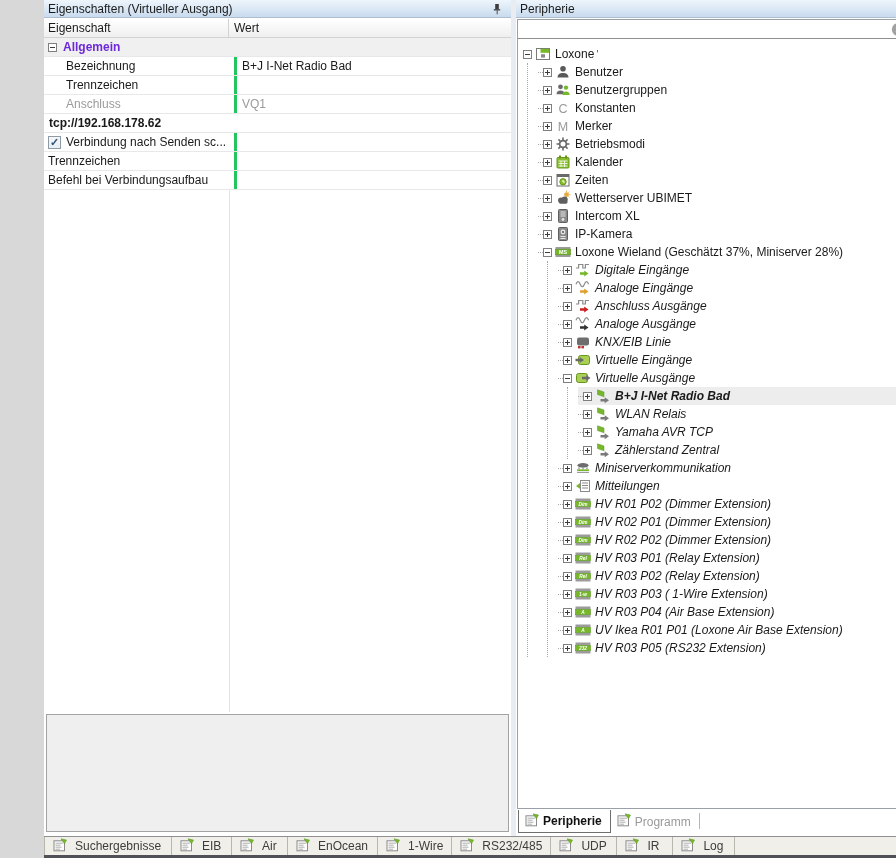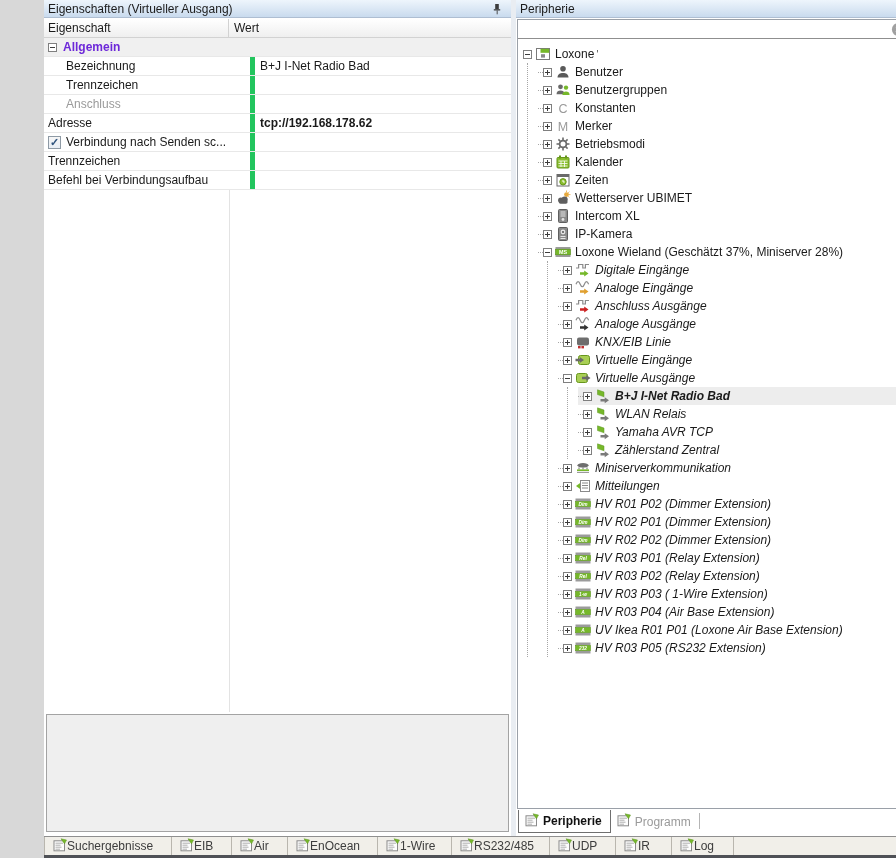--- a/index.html
+++ b/index.html
@@ -15,21 +15,21 @@
   
   #left-panel{position:absolute;left:0;top:0;width:467px;height:836px;background:#fff;}
   #left-panel .panel-header{left:0;width:467px;}
   .col-header{position:absolute;left:0;top:19px;width:467px;height:19px;
     background:linear-gradient(#ffffff,#efefef);border-bottom:1px solid #d2d2d2;display:flex;
     font-size:12px;color:#1a1a1a;align-items:center;}
   .col-header .c1{width:185px;padding-left:4px;border-right:1px solid #d2d2d2;height:100%;display:flex;align-items:center;}
   .col-header .c2{padding-left:5px;}
   #prop-grid{position:absolute;left:0;top:38px;width:467px;}
   .p-row{display:flex;height:19px;border-bottom:1px solid #e8e8e8;font-size:12px;color:#1a1a1a;align-items:stretch;}
-  .p-row .p-label{width:211px;border-right:5px solid #22c55e;display:flex;align-items:center;padding-left:4px;
+  .p-row .p-label{width:193px;border-right:3px solid #22c55e;display:flex;align-items:center;padding-left:4px;
     white-space:nowrap;overflow:hidden;}
   .p-row .p-label.ind{padding-left:22px;}
   .p-row .p-value{flex:1;display:flex;align-items:center;padding-left:5px;white-space:nowrap;overflow:hidden;}
   .p-row.group{background:#f0f0f0;color:#6d28d9;font-weight:bold;}
   .p-row.group .g-label{display:flex;align-items:center;padding-left:4px;}
   .p-row .muted{color:#9a9a9a;}
   .p-row .bold{font-weight:bold;}
   .cb{width:13px;height:13px;border:1px solid #8e9aa5;background:linear-gradient(#f6f6f6,#e8eef5);
     margin-right:5px;flex:none;display:flex;align-items:center;justify-content:center;
     font-size:11px;font-weight:bold;color:#31557f;line-height:11px;}
@@ -73,21 +73,21 @@
   .rp-sep{width:1px;height:16px;background:#b5b5b5;margin-top:3px;}
 
   
   #edge-strip{position:absolute;left:884px;top:0;width:12px;height:858px;background:#dce8f5;}
   #edge-strip .cream{position:absolute;left:3px;top:20px;width:7px;height:280px;background:#fbf3e1;border-left:1px solid #c9aa60;}
   #edge-strip .blue{position:absolute;left:0;top:300px;width:12px;height:558px;background:#bcd2ea;}
 
   
   #bottom-bar{position:absolute;left:0;top:836px;width:896px;height:22px;background:#f1efe9;
     border-top:1px solid #8f8f8f;border-bottom:3px solid #4f5156;display:flex;align-items:stretch;}
-  .b-tab{display:flex;align-items:center;padding:0 8px;border-right:1px solid #b9b6ae;
+  .b-tab{display:flex;align-items:center;gap:8px;padding:0 8px;border-right:1px solid #b9b6ae;
     font-size:12px;color:#3d3d3d;cursor:pointer;}
   .b-tab:first-child{border-left:1px solid #b9b6ae;}
 </style>
 </head>
 <body>
 
 <div id="screen">
 
   <div id="left-panel">
     <div class="panel-header">
@@ -121,25 +121,23 @@
         <div class="p-row">
           <div class="p-label ind">
             <span>Trennzeichen</span>
           </div>
           <div class="p-value"></div>
         </div>
         <div class="p-row">
           <div class="p-label ind muted">
             <span>Anschluss</span>
           </div>
+          <div class="p-value muted">VQ1</div>
         </div>
         <div class="p-row">
-          <div class="p-label">
-            <span>Adresse</span>
-          </div>
           <div class="p-value bold">tcp://192.168.178.62</div>
         </div>
         <div class="p-row">
           <div class="p-label">
             <span class="cb">✓</span>
             <span>Verbindung nach Senden sc...</span>
           </div>
           <div class="p-value"></div>
         </div>
         <div class="p-row">

